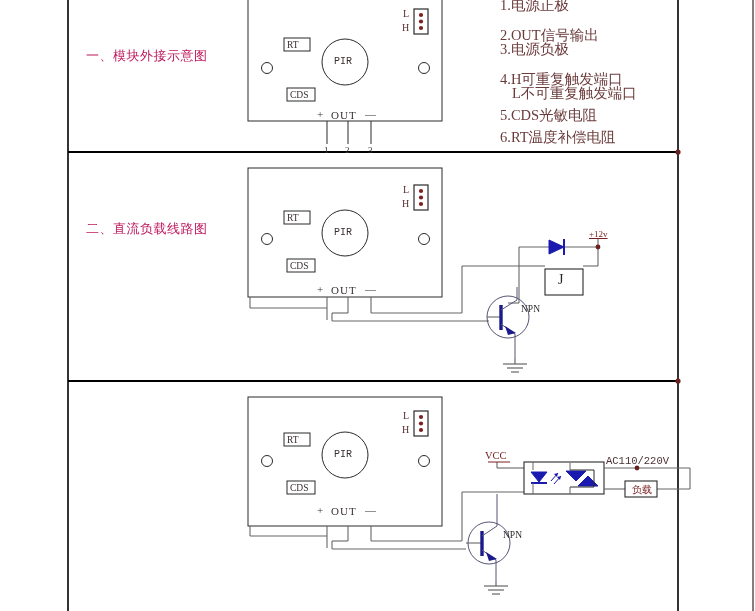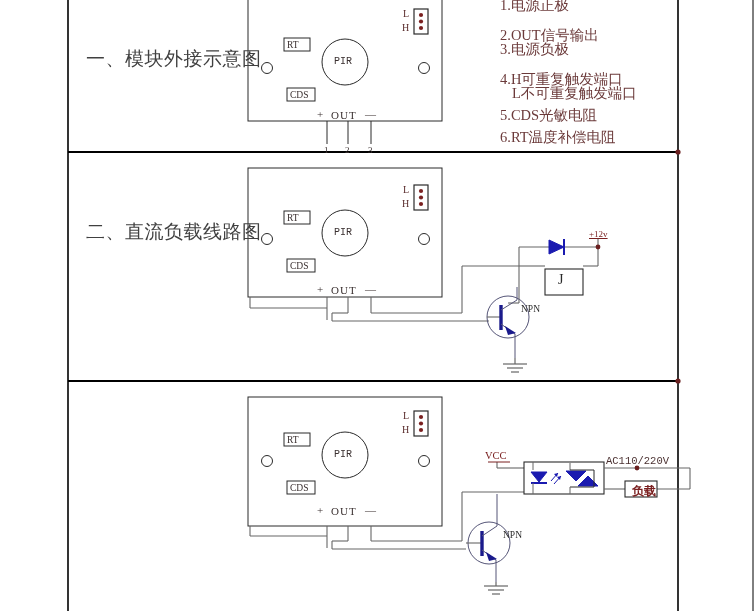--- a/index.html
+++ b/index.html
@@ -25,22 +25,22 @@
     left: 0; top: 0;
     width: 755px;
     height: 611px;
   }
   .txt {
     position: absolute;
     white-space: pre;
     line-height: 1;
   }
   .section-title {
-    color: #404040;
-    font-size: 19px;
+    color: #be185d;
+    font-size: 13px;
     font-family: "Liberation Serif", "DejaVu Serif", serif;
     letter-spacing: 0.5px;
   }
   .legend-item {
     color: #6b3a3a;
     font-size: 14.5px;
     font-family: "Liberation Serif", "DejaVu Serif", serif;
   }
   .lbl-dark {
     color: #3a3030;
@@ -78,23 +78,22 @@
     font-size: 9px;
     font-family: "Liberation Serif", "DejaVu Serif", serif;
   }
   .lbl-ac {
     color: #4a3030;
     font-size: 10.5px;
     font-family: Liberation Mono, monospace;
   }
   .lbl-load {
     color: #7a2020;
-    font-size: 12px;
-    font-family: "Liberation Serif", "DejaVu Serif", serif;
-    font-weight: bold;
+    font-size: 10px;
+    font-family: "Liberation Serif", "DejaVu Serif", serif;
   }
   .lbl-j {
     color: #2a2a2a;
     font-size: 14px;
     font-family: "Liberation Serif", "DejaVu Serif", serif;
   }
 </style>
 </head>
 <body>
 

